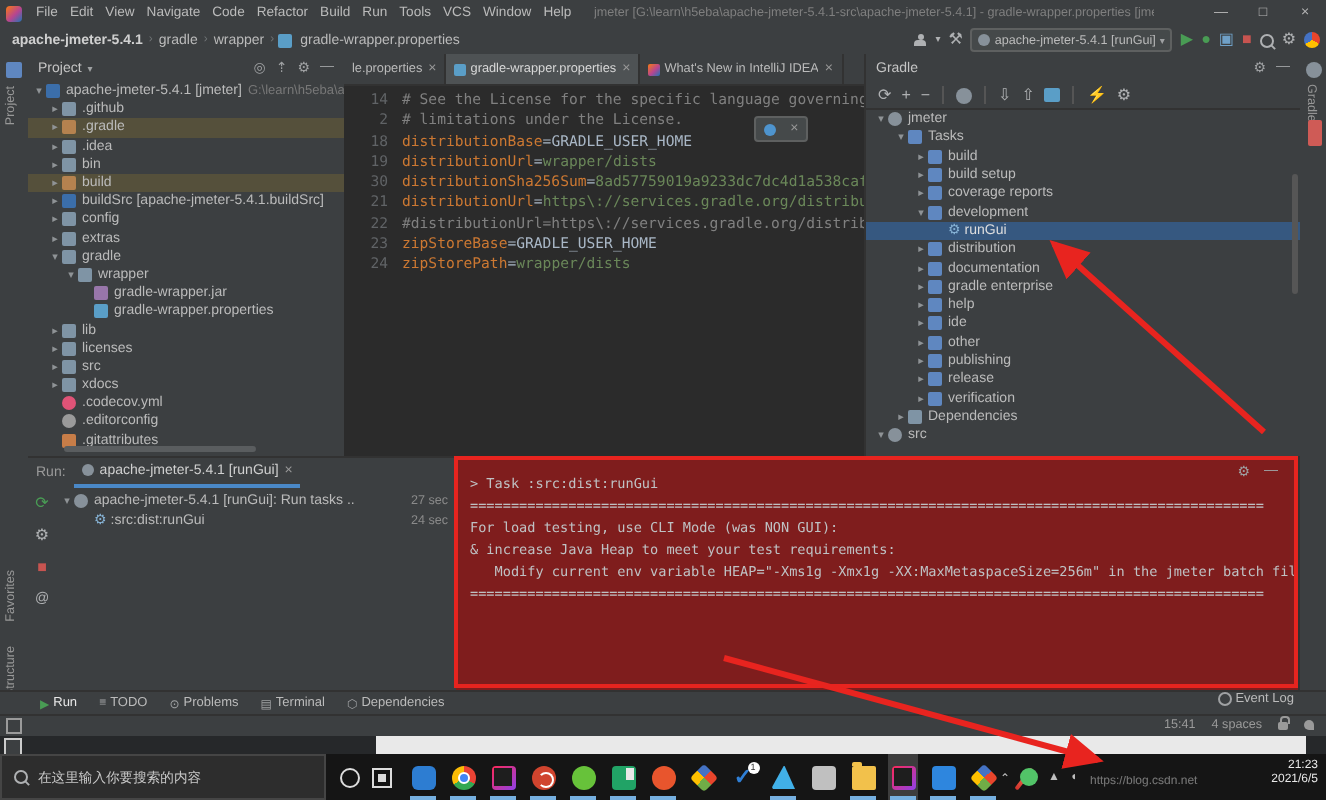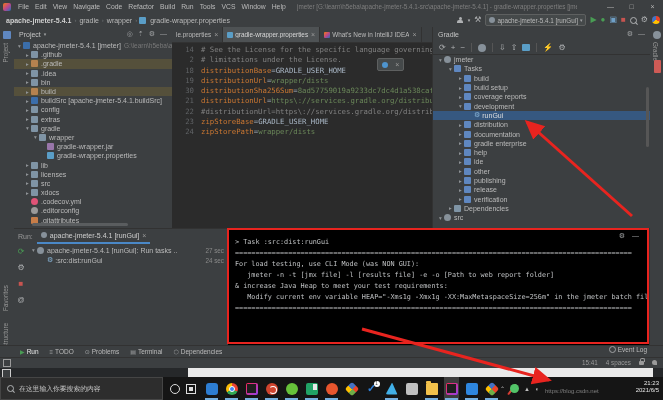--- a/index.html
+++ b/index.html
@@ -101,21 +101,21 @@
   #runp{left:14px;top:228px;width:635px;height:117px;background:#3c3f41;border-top:1px solid #323232}
   #runhead{position:absolute;left:0;top:0;width:214px;height:14px;display:flex;align-items:center}
   #runlabel{color:#9a9a9a;font-size:7px;padding:0 4px 0 4px}
   #runtab{display:flex;align-items:center;gap:3px;height:14px;padding:0 4px;border-bottom:2px solid #4a88c7;color:#d0d0d0;font-size:7px}
   #runtab .gico{width:6px;height:6px;border-radius:50%;background:#87919a}
   #runstrip{position:absolute;left:0;top:15px;width:14px;bottom:0;display:flex;flex-direction:column;align-items:center;gap:7px;padding-top:3px}
   #runstrip span{font-size:8px;line-height:9px}
   #runtree{position:absolute;left:14px;top:16px;width:200px;bottom:0;overflow:hidden}
   #runtree .trow{height:10px;font-size:7px;padding-right:4px}
   #runtree .time{margin-left:auto;color:#8a8a8a;font-size:6.3px;flex:0 0 auto}
-  #console{position:absolute;left:214px;top:0;width:421px;height:117px;background:#000000;padding:8px 0 0 7px;box-sizing:border-box}
+  #console{position:absolute;left:214px;top:0;width:421px;height:117px;background:#7f1d1d;padding:8px 0 0 7px;box-sizing:border-box}
   .kline{font-family:"DejaVu Sans Mono",monospace;font-size:6.8px;line-height:11px;white-space:pre;color:#bfc1c3;overflow:hidden}
   .kline a{color:#5394ec;text-decoration:underline}
   #conico{position:absolute;right:10px;top:3px;display:flex;gap:7px;color:#9fa1a3;font-size:7px}
 
   
   #btools{left:0;top:345px;width:663px;height:12px;background:#3c3f41;border-top:1px solid #323232;display:flex;align-items:center;gap:11px;padding-left:20px;box-sizing:border-box}
   .btool{display:flex;align-items:center;gap:2px;color:#bbbbbb;font-size:6.5px}
   .btool .bico{font-size:6px;color:#9fa1a3}
   .btool.active{color:#e8e8e8}
   #eventlog{position:absolute;right:16px;top:346px;display:flex;align-items:center;gap:2px;font-size:6.5px;color:#bbbbbb}
@@ -543,21 +543,20 @@
           <span class="chev"></span>
           <span class="gearchar">⚙</span>
           <span class="nowrap">:src:dist:runGui</span>
           <span class="time">24 sec</span>
         </div>
       </div>
     <div id="console">
         <div class="kline"><span>&gt; Task :src:dist:runGui</span></div>
         <div class="kline"><span>=================================================================================================</span></div>
         <div class="kline"><span>For load testing, use CLI Mode (was NON GUI):</span></div>
-        <div class="kline"><span>   jmeter -n -t [jmx file] -l [results file] -e -o [Path to web report folder]</span></div>
         <div class="kline"><span>&amp; increase Java Heap to meet your test requirements:</span></div>
         <div class="kline"><span>   Modify current env variable HEAP="-Xms1g -Xmx1g -XX:MaxMetaspaceSize=256m" in the jmeter batch file</span></div>
         <div class="kline"><span>=================================================================================================</span></div>
       </div>
     <div id="conico">
       <span>⚙</span>
       <span>—</span>
     </div>
   </div>
 

